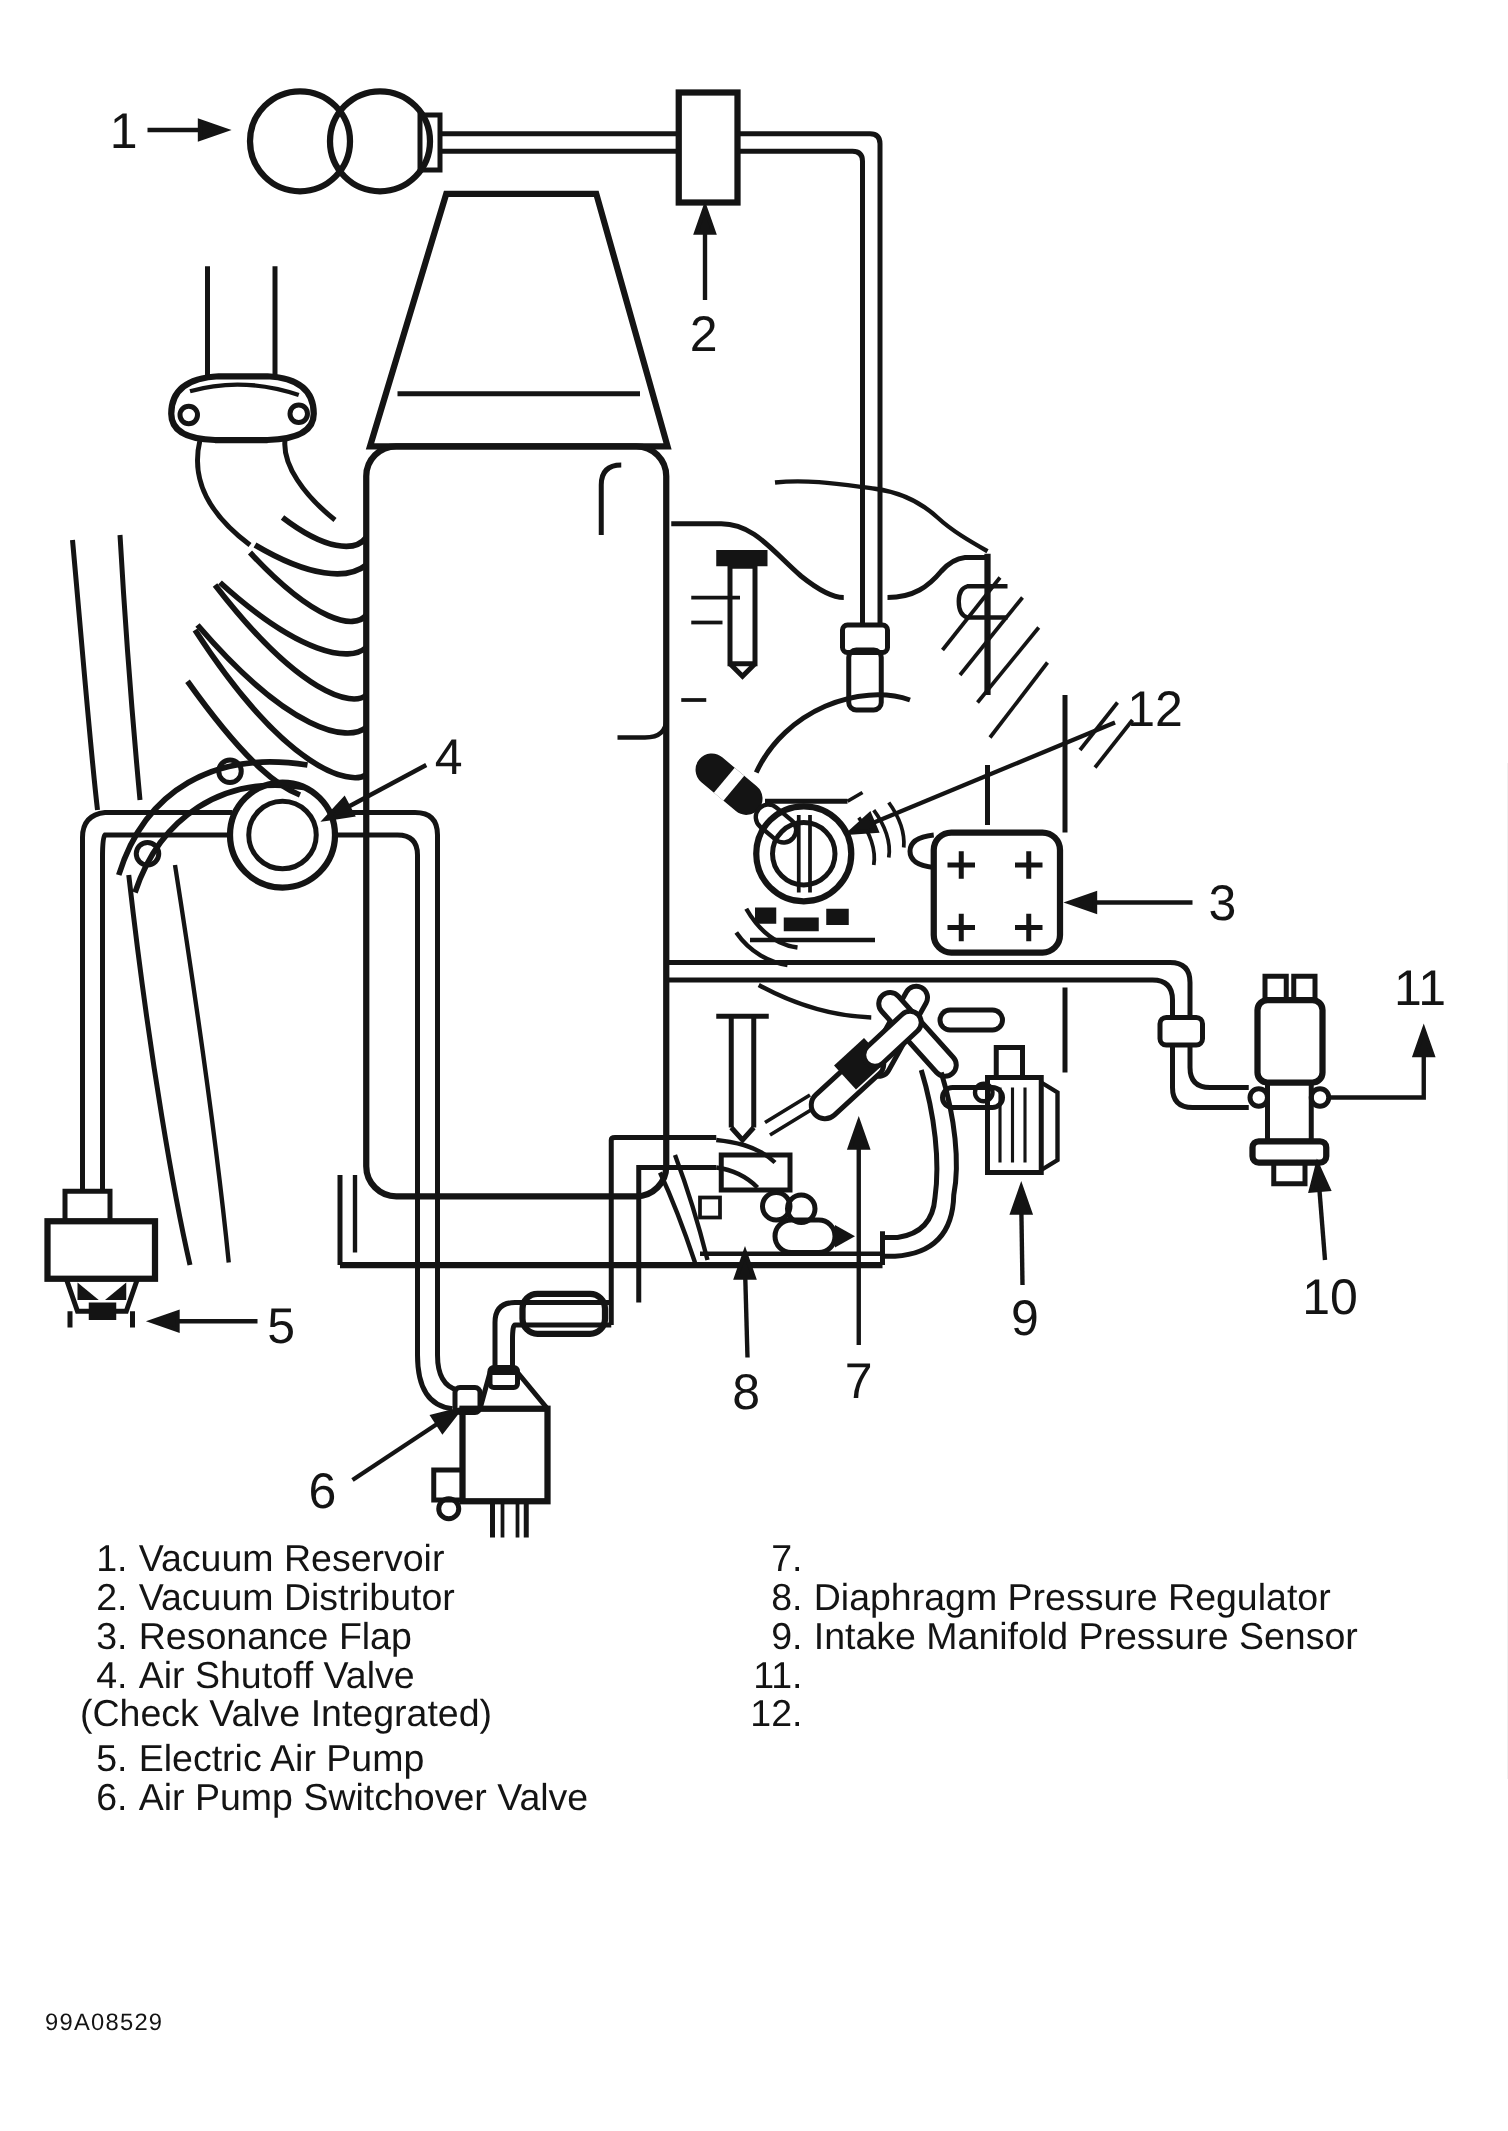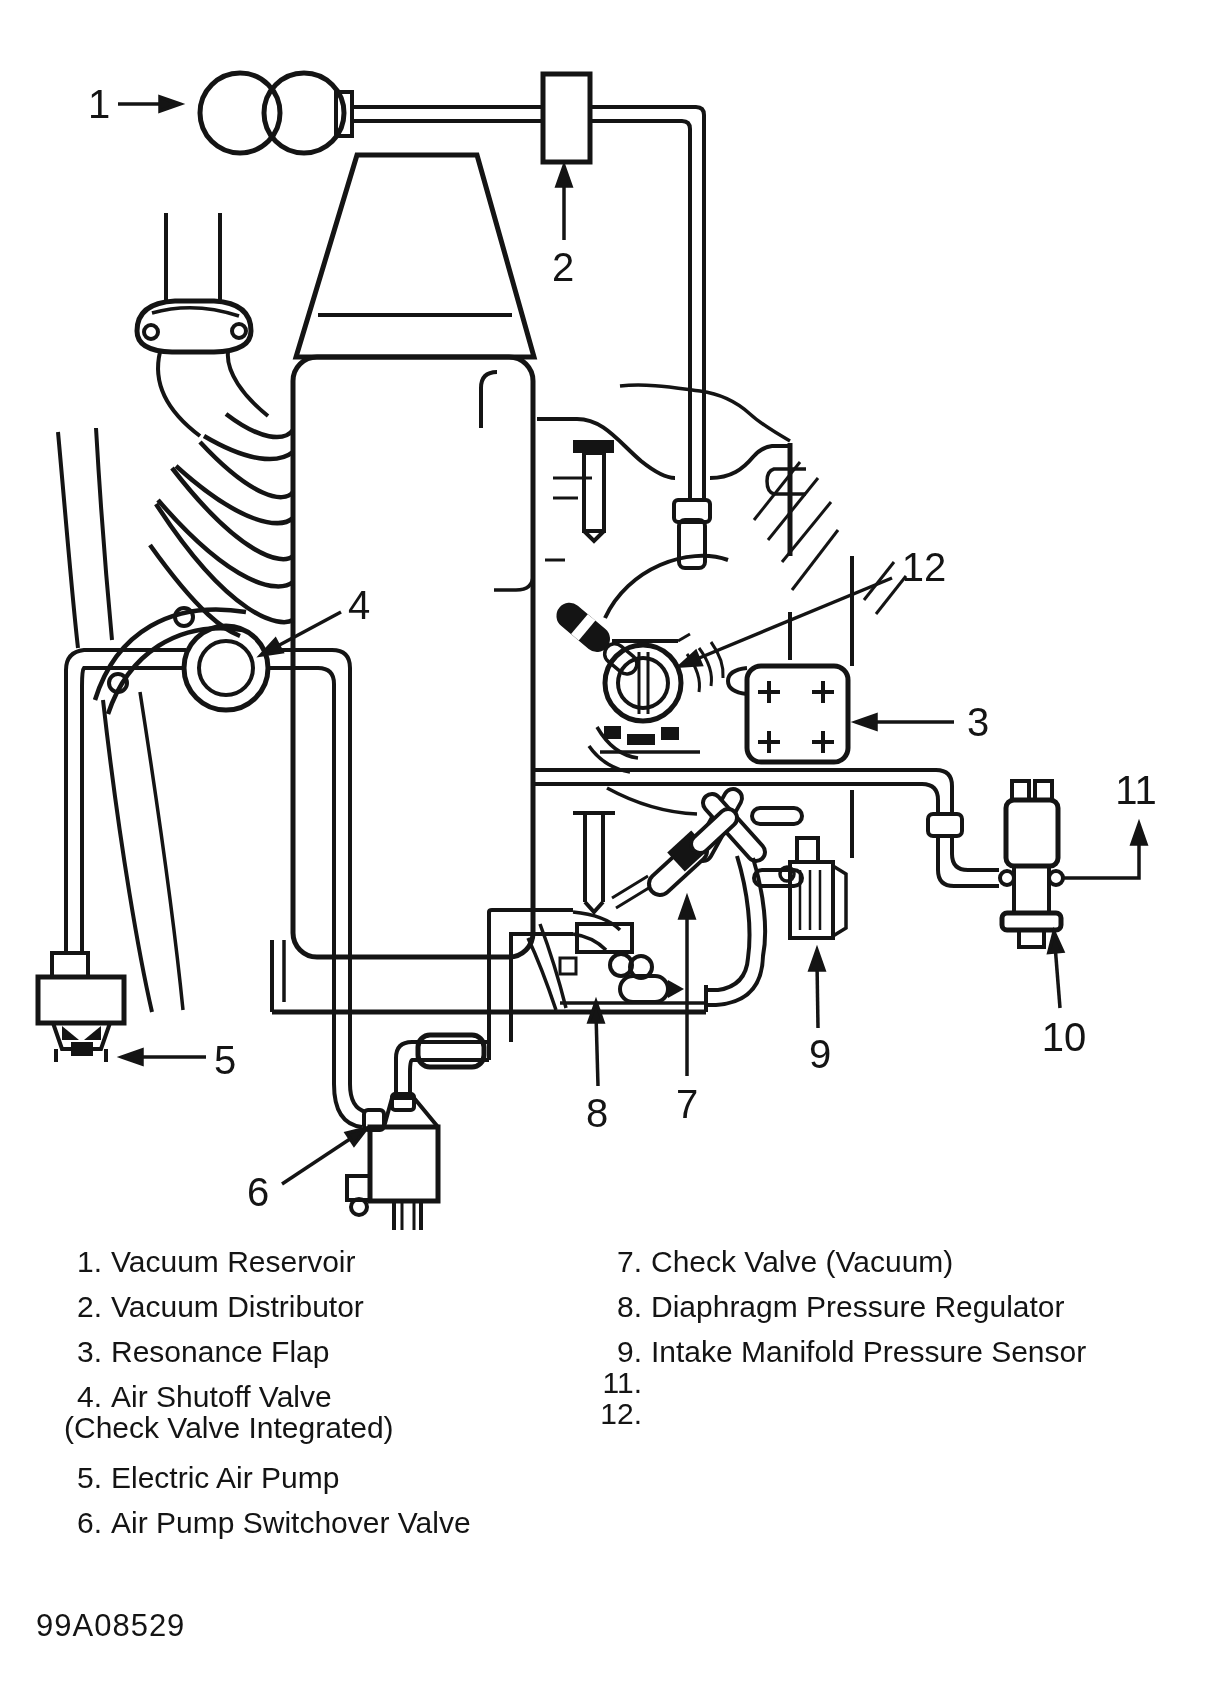--- a/index.html
+++ b/index.html
@@ -10,23 +10,23 @@
   svg .ln{ stroke:var(--ink); fill:none; }
   svg text.callout{ font-family:"Liberation Sans",sans-serif; font-size:40px; fill:var(--ink); }
   #legend{ position:absolute; left:0; top:1232px; width:1206px; font-size:30px; line-height:31px; }
   .col{ position:absolute; top:0; }
   .col.left{ left:64px; width:500px; }
   .col.right{ left:592px; width:600px; }
   .li{ display:flex; align-items:baseline; }
   .li .num{ text-align:right; flex:0 0 auto; }
   .col.left .num{ width:38px; }
   .col.right .num{ width:50px; }
-  .li .lbl{ padding-left:9px; white-space:nowrap;margin-top:14px; }
+  .li .lbl{ padding-left:9px; white-space:nowrap; }
   .gap-before{ margin-top:5px; }
-  #figcode{ position:absolute; left:36px; top:1608px; font-size:31px; letter-spacing:1px; }
+  #figcode{ position:absolute; left:36px; top:1608px; font-size:19px; letter-spacing:1px; }
 </style>
 </head>
 <body>
 
 <div id="page">
 
   <svg id="diagram" width="1206" height="1230" viewBox="0 0 1206 1230">
 
     <g>
 
@@ -329,21 +329,20 @@
         <span class="lbl">Electric Air Pump</span>
       </div>
       <div class="li">
         <span class="num">6.</span>
         <span class="lbl">Air Pump Switchover Valve</span>
       </div>
     </div>
     <div class="col right">
       <div class="li">
         <span class="num">7.</span>
-        <span class="lbl">Check Valve (Vacuum)</span>
       </div>
       <div class="li">
         <span class="num">8.</span>
         <span class="lbl">Diaphragm Pressure Regulator</span>
       </div>
       <div class="li">
         <span class="num">9.</span>
         <span class="lbl">Intake Manifold Pressure Sensor</span>
       </div>
       <div class="li">

